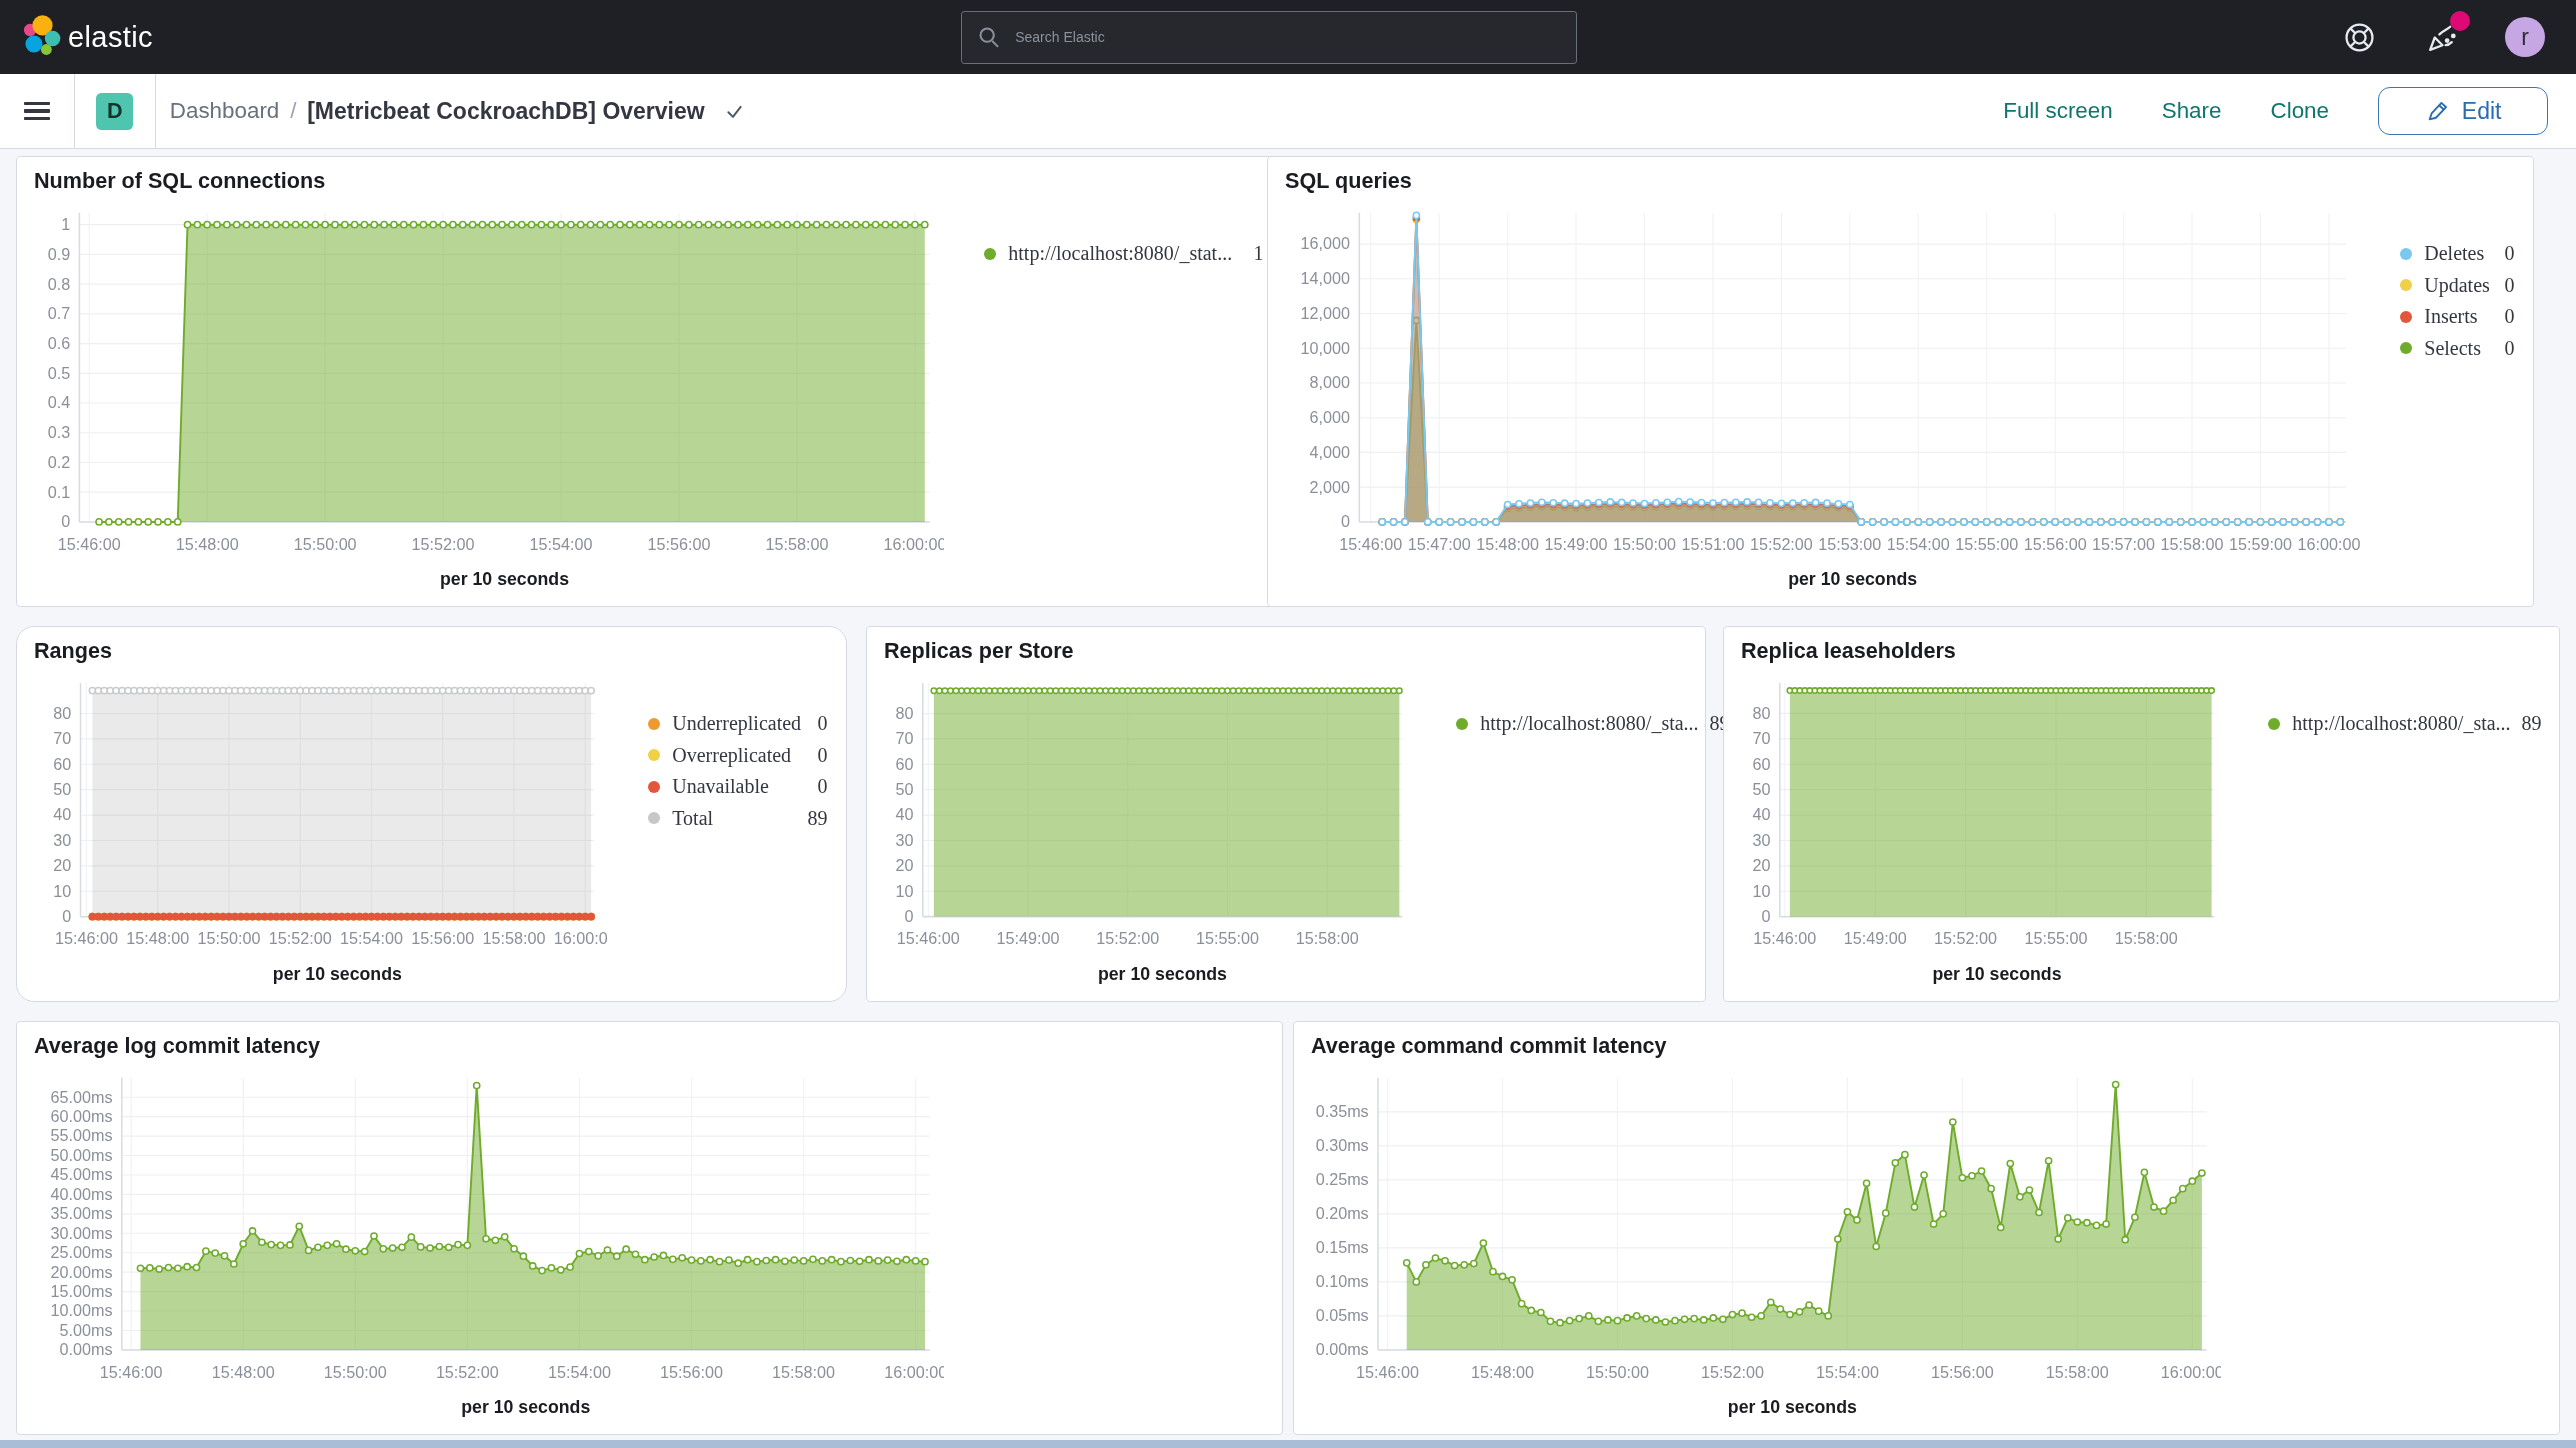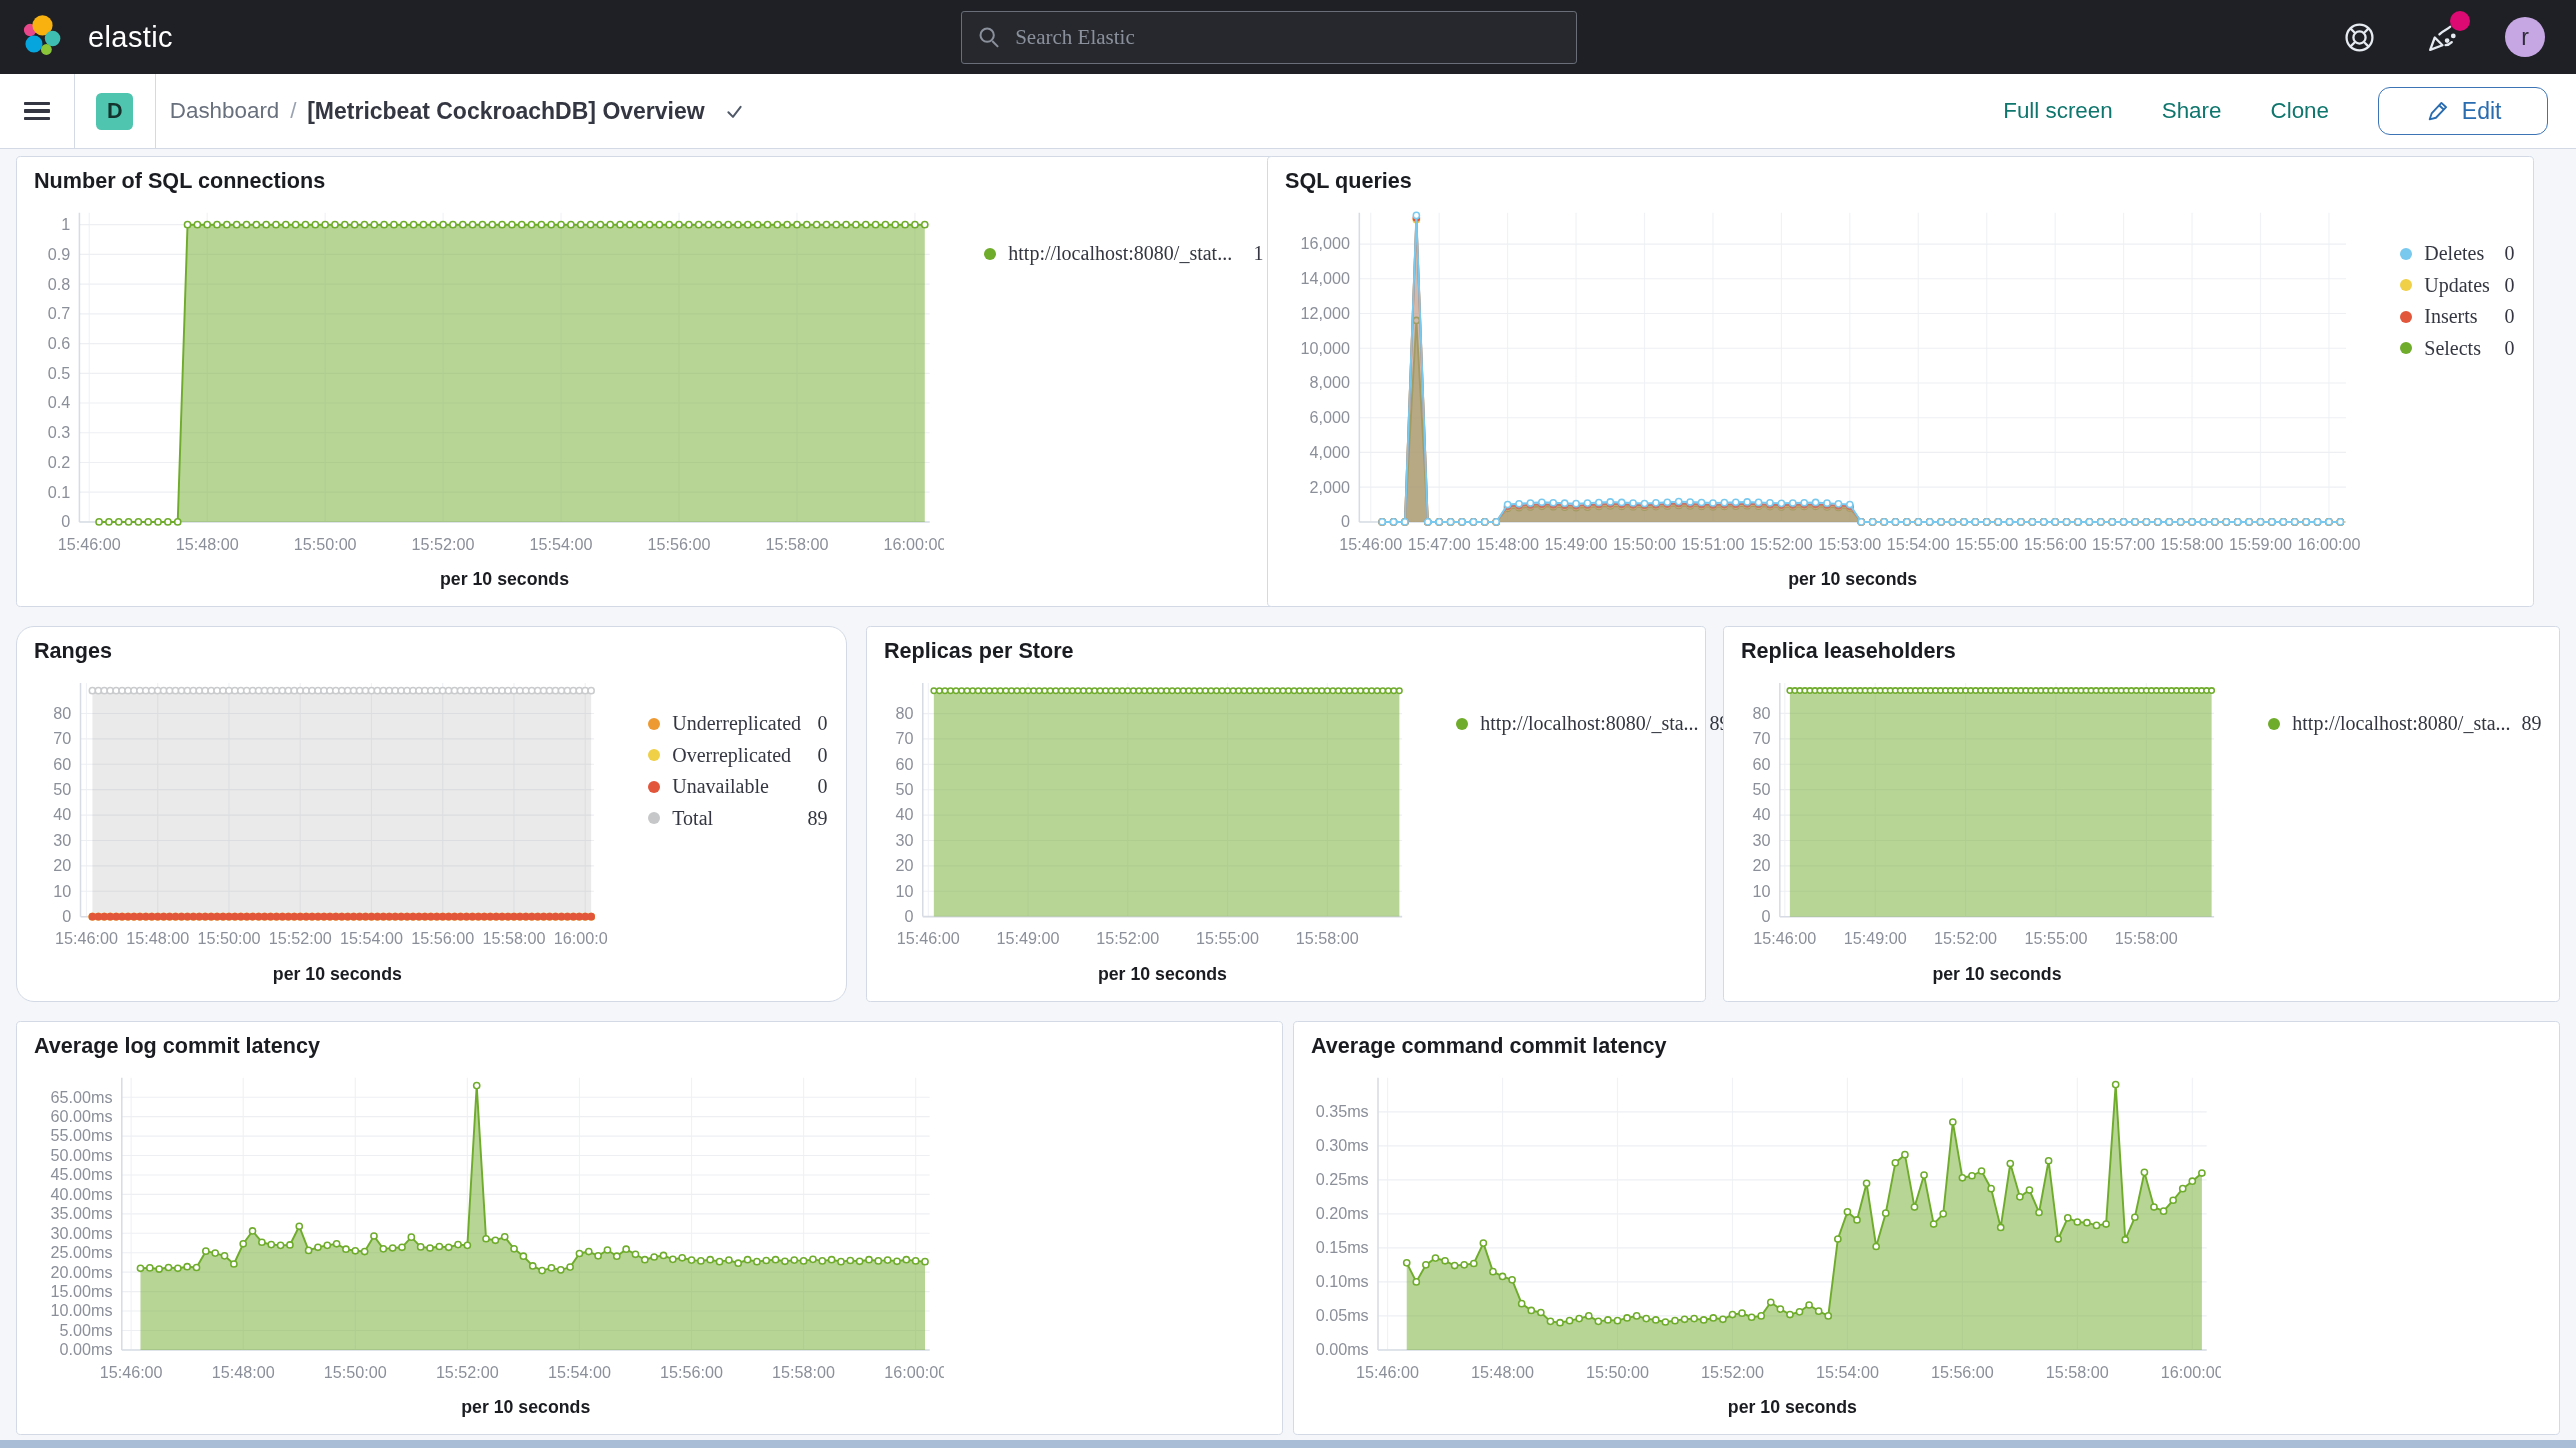--- a/index.html
+++ b/index.html
@@ -1,23 +1,23 @@
 <!DOCTYPE html>
 <html style="font-size:12.3px"><head>
 <meta charset="utf-8">
 <style>
   html,body{margin:0;padding:0;}
   body{width:2576px;height:1448px;background:#f4f6f9;font-family:"Liberation Sans",sans-serif;overflow:hidden;position:relative;}
 
   
   .topbar{position:absolute;left:0;top:0;width:2576px;height:74px;background:#1e2025;display:flex;align-items:center;}
-  .logo{display:flex;align-items:center;gap:23px;padding-left:20px;width:324px;}
+  .logo{display:flex;align-items:center;gap:3px;padding-left:20px;width:324px;}
   .logo-text{color:#ffffff;font-size:29px;letter-spacing:0.4px;}
   .searchbox{position:absolute;left:961px;top:10.8px;width:614px;height:51px;border:0.8px solid #696e78;border-radius:3.1px;background:rgba(255,255,255,0.04);display:flex;align-items:center;}
-  .searchbox input{background:transparent;border:none;outline:none;color:#f9a8d4;font-size:21px;flex:1;font-family:Liberation Serif, serif;}
+  .searchbox input{background:transparent;border:none;outline:none;color:#f9a8d4;font-size:14px;flex:1;font-family:Liberation Sans, sans-serif;}
   .searchbox input::placeholder{color:#8b919c;}
   .search-ic{margin:0 10.8px 0 15.4px;display:flex;}
   .top-icons{position:absolute;right:0;top:0;height:74px;display:flex;align-items:center;gap:43px;padding-right:31px;}
   .icon-btn{position:relative;display:flex;align-items:center;justify-content:center;width:40px;height:40px;cursor:pointer;}
   .badge-dot{position:absolute;top:-6.2px;right:-7.7px;width:20px;height:20px;border-radius:50%;background:#dd0a73;}
   .avatar{width:40px;height:40px;border-radius:50%;background:#c7a6e4;color:#2d2d38;display:flex;align-items:center;justify-content:center;font-size:23px;}
 
   
   .toolbar{position:absolute;left:0;top:74px;width:2576px;height:74px;background:#ffffff;border-bottom:0.8px solid #d3dae6;display:flex;align-items:center;}
   .tb-left{display:flex;align-items:center;height:100%;}

